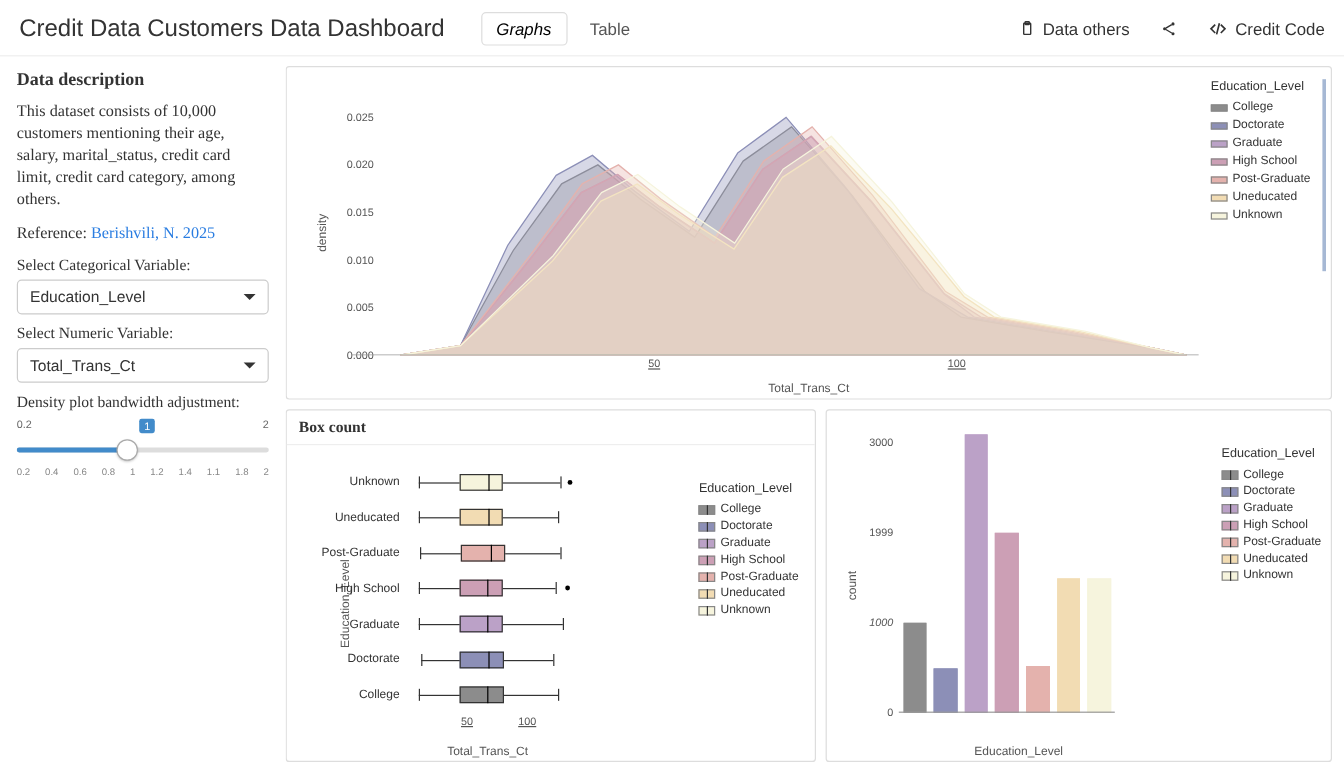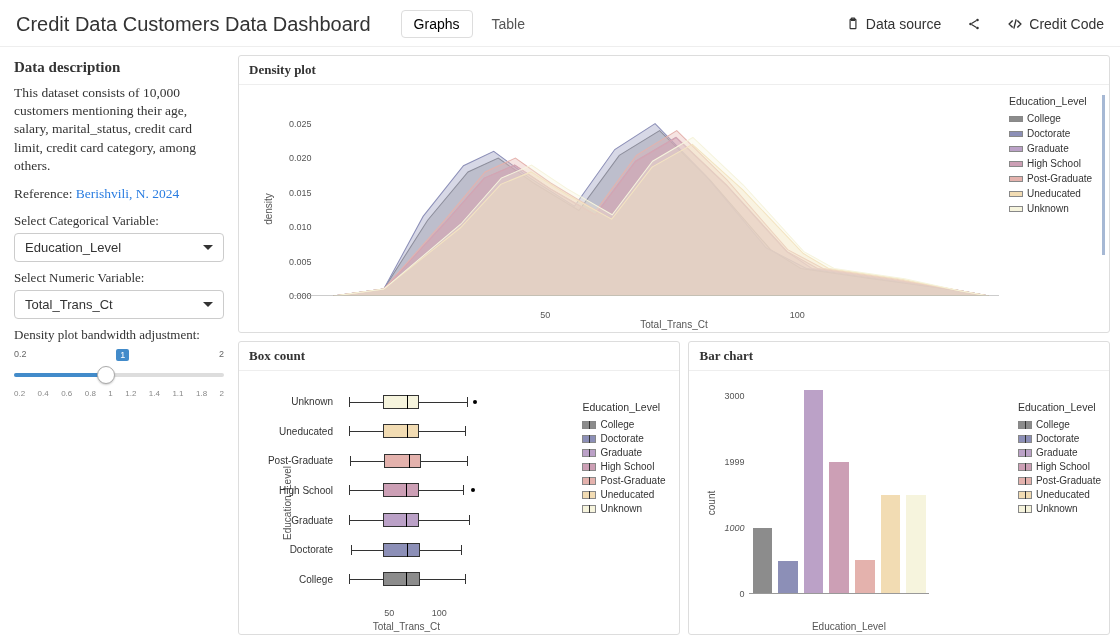--- a/index.html
+++ b/index.html
@@ -33,20 +33,21 @@
     padding: 5px 12px;
     font-size: 14px;
     color: #555;
     border: 1px solid transparent;
     border-radius: 4px;
     cursor: pointer;
   }
   .tab.active {
     border-color: #ddd;
     color: #000;
+    font-style: italic;
   }
   .header-right {
     margin-left: auto;
     display: flex;
     align-items: center;
     gap: 26px;
     color: #333;
   }
   .hdr-link {
     display: flex;
@@ -155,21 +156,21 @@
   
   .axis-x {
     position:absolute; bottom:2px; left:50%; transform:translateX(-50%);
     font-size:10px; color:#555;
   }
   .axis-y {
     position:absolute; left:6px; top:50%; transform:translateY(-50%) rotate(-90deg);
     font-size:10px; color:#555;
   }
   .ytick { position:absolute; font-size:9px; color:#555; right:100%; padding-right:4px; transform:translateY(-50%);}
-  .xtick { position:absolute; font-size:9px; color:#555; top:100%; transform:translateX(-50%); padding-top:14px;}
+  .xtick { position:absolute; font-size:9px; color:#555; top:100%; transform:translateX(-50%); padding-top:2px;text-decoration:underline;}
   
   .box-area { position:absolute; left:100px; right:200px; top:16px; bottom:40px;}
   .box-row { position:absolute; left:0; right:0; height:18px; display:flex; align-items:center;}
   .box-cat-label { position:absolute; right:100%; padding-right:6px; font-size:10px; color:#333; white-space:nowrap;}
   .whisker { position:absolute; height:1px; background:#333;}
   .wcap { position:absolute; width:1px; height:10px; background:#333;}
   .boxrect { position:absolute; height:14px; border:1px solid #333;}
   .median { position:absolute; width:1px; height:14px; background:#000;}
   .outlier { position:absolute; width:4px;height:4px;border-radius:50%;background:#000;}
   
@@ -189,21 +190,21 @@
   <div class="tabs">
     <div class="tab active">Graphs</div>
     <div class="tab">Table</div>
   </div>
   <div class="header-right">
     <div class="hdr-link">
       <svg width="14" height="14" viewBox="0 0 24 24" fill="none" stroke="#333" stroke-width="2">
           <rect x="7" y="4" width="10" height="16" rx="1"></rect>
           <rect x="9" y="2" width="6" height="4" rx="1"></rect>
         </svg>
-      <span>Data source</span>
+      <span>Data others</span>
     </div>
     <div class="hdr-link">
       <svg width="14" height="14" viewBox="0 0 24 24" fill="#333">
           <circle cx="6" cy="12" r="2.2"></circle>
           <circle cx="18" cy="5" r="2.2"></circle>
           <circle cx="18" cy="19" r="2.2"></circle>
           <path d="M7.8 11 16.2 6M7.8 13 16.2 18" stroke="#333" stroke-width="2"></path>
         </svg>
     </div>
     <div class="hdr-link">
@@ -214,21 +215,21 @@
     </div>
   </div>
 </div>
 
 <div class="body">
 
   <div class="sidebar">
     <h2>Data description</h2>
     <p>This dataset consists of 10,000 customers mentioning their age, salary, marital_status, credit card limit, credit card category, among others.</p>
     <p>
-      <span>Reference: </span><a href="#">Berishvili, N. 2024</a>
+      <span>Reference: </span><a href="#">Berishvili, N. 2025</a>
     </p>
 
     <div class="ctrl-label">Select Categorical Variable:</div>
     <div class="select">
       <span>Education_Level</span>
       <span class="caret"></span>
     </div>
 
     <div class="ctrl-label">Select Numeric Variable:</div>
     <div class="select">
@@ -259,21 +260,20 @@
           <span>1.1</span>
           <span>1.8</span>
           <span>2</span>
         </div>
     </div>
   </div>
 
   <div class="main">
 
     <div class="panel" style="height:278px">
-      <div class="panel-title">Density plot</div>
       <div class="panel-body">
 
         <div style="position:absolute;left:54px;right:110px;top:18px;bottom:36px;" id="density-plot-area">
 
           <div id="density-yticks">
               <div class="ytick" style="position: absolute; left: 0px; top: 100%; transform: translate(-100%, -50%); font-size: 9px; padding-right: 4px;">0.000</div>
               <div class="ytick" style="position: absolute; left: 0px; top: 82.1429%; transform: translate(-100%, -50%); font-size: 9px; padding-right: 4px;">0.005</div>
               <div class="ytick" style="position: absolute; left: 0px; top: 64.2857%; transform: translate(-100%, -50%); font-size: 9px; padding-right: 4px;">0.010</div>
               <div class="ytick" style="position: absolute; left: 0px; top: 46.4286%; transform: translate(-100%, -50%); font-size: 9px; padding-right: 4px;">0.015</div>
               <div class="ytick" style="position: absolute; left: 0px; top: 28.5714%; transform: translate(-100%, -50%); font-size: 9px; padding-right: 4px;">0.020</div>
@@ -450,21 +450,20 @@
                     <span style="position: absolute; left: 50%; top: -1px; bottom: -1px; width: 1px; background: rgb(51, 51, 51);"></span>
                   </span>
                   <span>Unknown</span>
                 </div>
               </div>
           </div>
         </div>
       </div>
 
       <div class="panel" style="flex:1">
-        <div class="panel-title">Bar chart</div>
         <div class="panel-body">
           <div class="axis-y" style="left:10px">count</div>
           <div class="bar-area" id="bar-area">
               <div class="bar" style="left: 1.71429%; width: 10.8571%; height: 31.25%; background: rgb(140, 140, 140); border: 1px solid rgb(140, 140, 140);"></div>
               <div class="bar" style="left: 16%; width: 10.8571%; height: 15.625%; background: rgb(140, 143, 183); border: 1px solid rgb(140, 143, 183);"></div>
               <div class="bar" style="left: 30.2857%; width: 10.8571%; height: 96.875%; background: rgb(187, 161, 199); border: 1px solid rgb(187, 161, 199);"></div>
               <div class="bar" style="left: 44.5714%; width: 10.8571%; height: 62.5%; background: rgb(204, 159, 181); border: 1px solid rgb(204, 159, 181);"></div>
               <div class="bar" style="left: 58.8571%; width: 10.8571%; height: 16.25%; background: rgb(228, 178, 173); border: 1px solid rgb(228, 178, 173);"></div>
               <div class="bar" style="left: 73.1429%; width: 10.8571%; height: 46.875%; background: rgb(242, 220, 179); border: 1px solid rgb(242, 220, 179);"></div>
               <div class="bar" style="left: 87.4286%; width: 10.8571%; height: 46.875%; background: rgb(246, 244, 221); border: 1px solid rgb(246, 244, 221);"></div>

